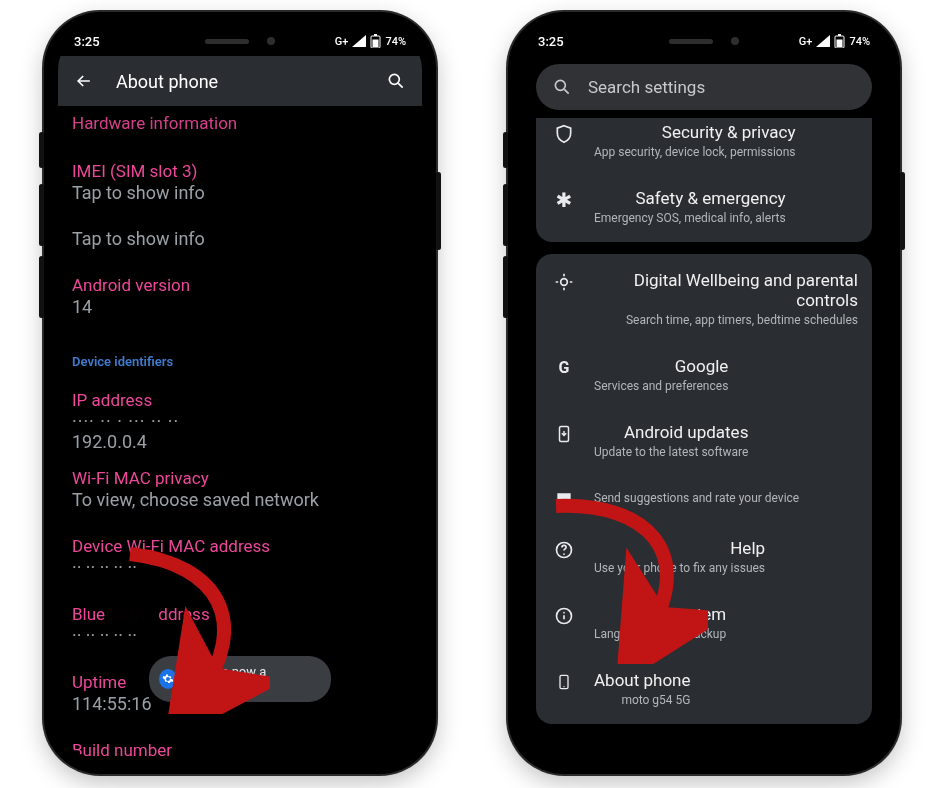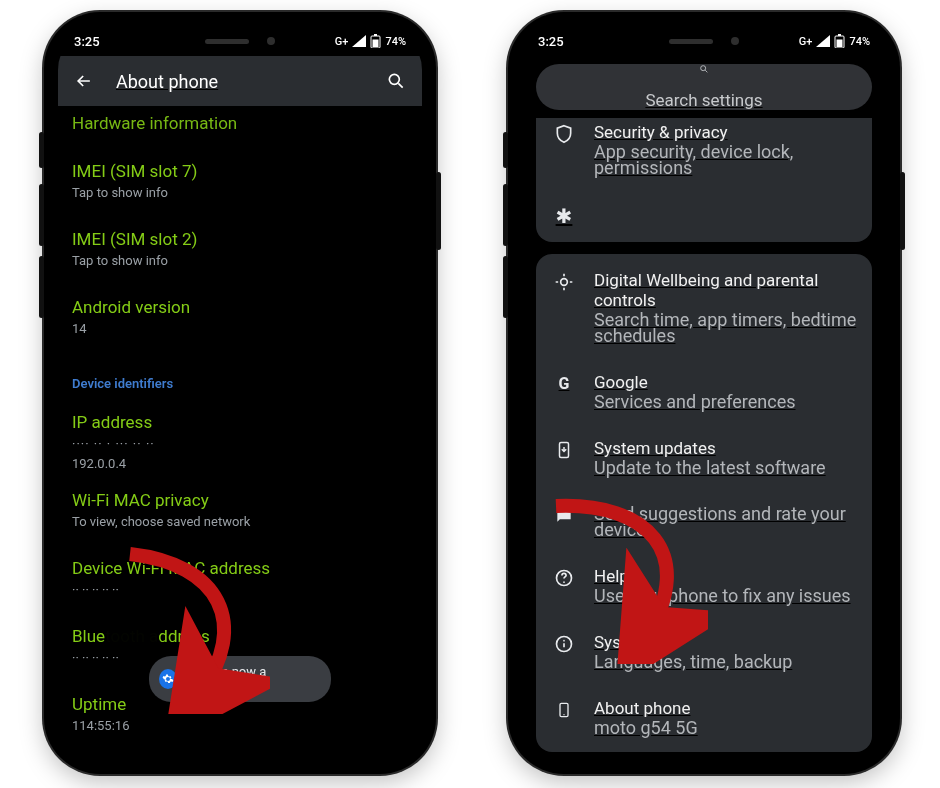--- a/index.html
+++ b/index.html
@@ -8,21 +8,20 @@
 
   
   .phone {
     position: absolute;
     width: 392px;
     height: 762px;
     border-radius: 56px;
     background: #000;
     box-shadow: 0 0 0 2px #2a2a2a, 0 8px 24px rgba(0,0,0,.25);
     padding: 14px;
-    text-decoration: underline;
   }
   .phone.left  { left: 44px;  top: 12px; }
   .phone.right { left: 508px; top: 12px; }
   
   .phone .btn-side { position: absolute; background: #111; border-radius: 3px; }
   .phone .btn-pwr   { right: -5px; top: 160px; width: 5px; height: 78px; }
   .phone .btn-vol1  { left: -5px;  top: 120px; width: 5px; height: 36px; }
   .phone .btn-vol2  { left: -5px;  top: 172px; width: 5px; height: 62px; }
   .phone .btn-vol3  { left: -5px;  top: 244px; width: 5px; height: 62px; }
 
@@ -79,22 +78,22 @@
     background: #2a2d31;
     padding: 0 14px;
     gap: 20px;
   }
   .appbar .title { flex: 1; font-size: 18px; font-weight: 400; color: #fff; }
   .icon-btn { width: 24px; height: 24px; display: flex; align-items: center; justify-content: center; color:#e8eaed; }
 
   
   .content-left { padding: 6px 14px 0 14px; height: calc(100% - 80px); overflow: hidden; }
   .row { padding: 12px 0 14px 0; }
-  .row .primary { font-size: 17px; color: #84cc16; line-height: 22px; }
-  .row .secondary { font-size: 13px; color: #9aa0a6; line-height: 18px; margin-top: 2px; }
+  .row .primary { font-size: 17px; color: #ec4899; line-height: 22px; }
+  .row .secondary { font-size: 18px; color: #9aa0a6; line-height: 18px; margin-top: 2px; }
   .section-header {
     font-size: 13px;
     font-weight: 600;
     color: #3f7ccf;
     margin: 24px 0 8px 0;
   }
   .half-cut-top { margin-top: -12px; opacity: .9; }
 
   
   .toast {
@@ -122,46 +121,46 @@
   
   .searchbar {
     margin: 8px 14px 10px 14px;
     height: 46px;
     background: #303236;
     border-radius: 26px;
     display: flex;
     align-items: center;
     padding: 0 16px;
     gap: 16px;
-    flex-direction: column;
   }
   .searchbar span.ph { color: #c7c9cc; font-size: 17px; }
 
   
   .card {
     margin: 0 14px 12px 14px;
     background: #2a2d31;
     border-radius: 16px;
     padding: 2px 0 2px 0;
   }
   .card.first { border-top-left-radius: 0; border-top-right-radius: 0; margin-top: -2px; padding-top:0; }
   .sitem {
     display: flex;
     align-items: flex-start;
     padding: 14px 14px 14px 14px;
     gap: 16px;
+    text-align: right;
   }
   .sitem .ico {
     width: 28px; min-width: 28px;
     display: flex; align-items: center; justify-content: center;
     margin-top: 2px;
     color: #e8eaed;
   }
   .sitem .txt .t { font-size: 17px; color: #f1f1f1; line-height: 20px; }
-  .sitem .txt .s { font-size: 18px; color: #b3b6ba; margin-top: 2px; line-height: 16px; }
+  .sitem .txt .s { font-size: 12px; color: #b3b6ba; margin-top: 2px; line-height: 16px; }
 
   
   .arrow {
     position: absolute;
     z-index: 10;
     pointer-events: none;
   }
 </style>
 </head>
 <body>
@@ -210,25 +209,24 @@
             </svg>
       </span>
     </div>
 
     <div class="content-left">
       <div class="row half-cut-top">
         <div class="primary">Hardware information</div>
       </div>
 
       <div class="row">
-        <div class="primary">IMEI (SIM slot 7)</div>
+        <div class="primary">IMEI (SIM slot 3)</div>
         <div class="secondary">Tap to show info</div>
       </div>
       <div class="row">
-        <div class="primary">IMEI (SIM slot 2)</div>
         <div class="secondary">Tap to show info</div>
       </div>
       <div class="row">
         <div class="primary">Android version</div>
         <div class="secondary">14</div>
       </div>
 
       <div class="section-header">Device identifiers</div>
 
       <div class="row" style="padding-bottom:4px">
@@ -313,20 +311,24 @@
                 <path d="M12 2l8 3v6c0 5-3.5 9-8 11-4.5-2-8-6-8-11V5z"></path>
               </svg>
         </span>
         <span class="txt">
           <div class="t">Security &amp; privacy</div>
           <div class="s">App security, device lock, permissions</div>
         </span>
       </div>
       <div class="sitem">
         <span class="ico" style="font-size:20px;line-height:20px;">✱</span>
+        <span class="txt">
+          <div class="t">Safety &amp; emergency</div>
+          <div class="s">Emergency SOS, medical info, alerts</div>
+        </span>
       </div>
     </div>
 
     <div class="card">
       <div class="sitem">
         <span class="ico">
           <svg width="20" height="20" viewBox="0 0 24 24" fill="none" stroke="#e8eaed" stroke-width="2">
                 <circle cx="12" cy="12" r="4"></circle>
                 <path d="M12 2v3M12 19v3M2 12h3M19 12h3"></path>
               </svg>
@@ -344,21 +346,21 @@
         </span>
       </div>
       <div class="sitem">
         <span class="ico">
           <svg width="18" height="20" viewBox="0 0 24 24" fill="none" stroke="#e8eaed" stroke-width="2">
                 <rect x="6" y="2" width="12" height="20" rx="2"></rect>
                 <path d="M12 8v5M9 11l3 3 3-3"></path>
               </svg>
         </span>
         <span class="txt">
-          <div class="t">System updates</div>
+          <div class="t">Android updates</div>
           <div class="s">Update to the latest software</div>
         </span>
       </div>
       <div class="sitem">
         <span class="ico">
           <svg width="20" height="20" viewBox="0 0 24 24" fill="#e8eaed">
                 <path d="M4 4h16v12H7l-3 3z"></path>
               </svg>
         </span>
         <span class="txt">

